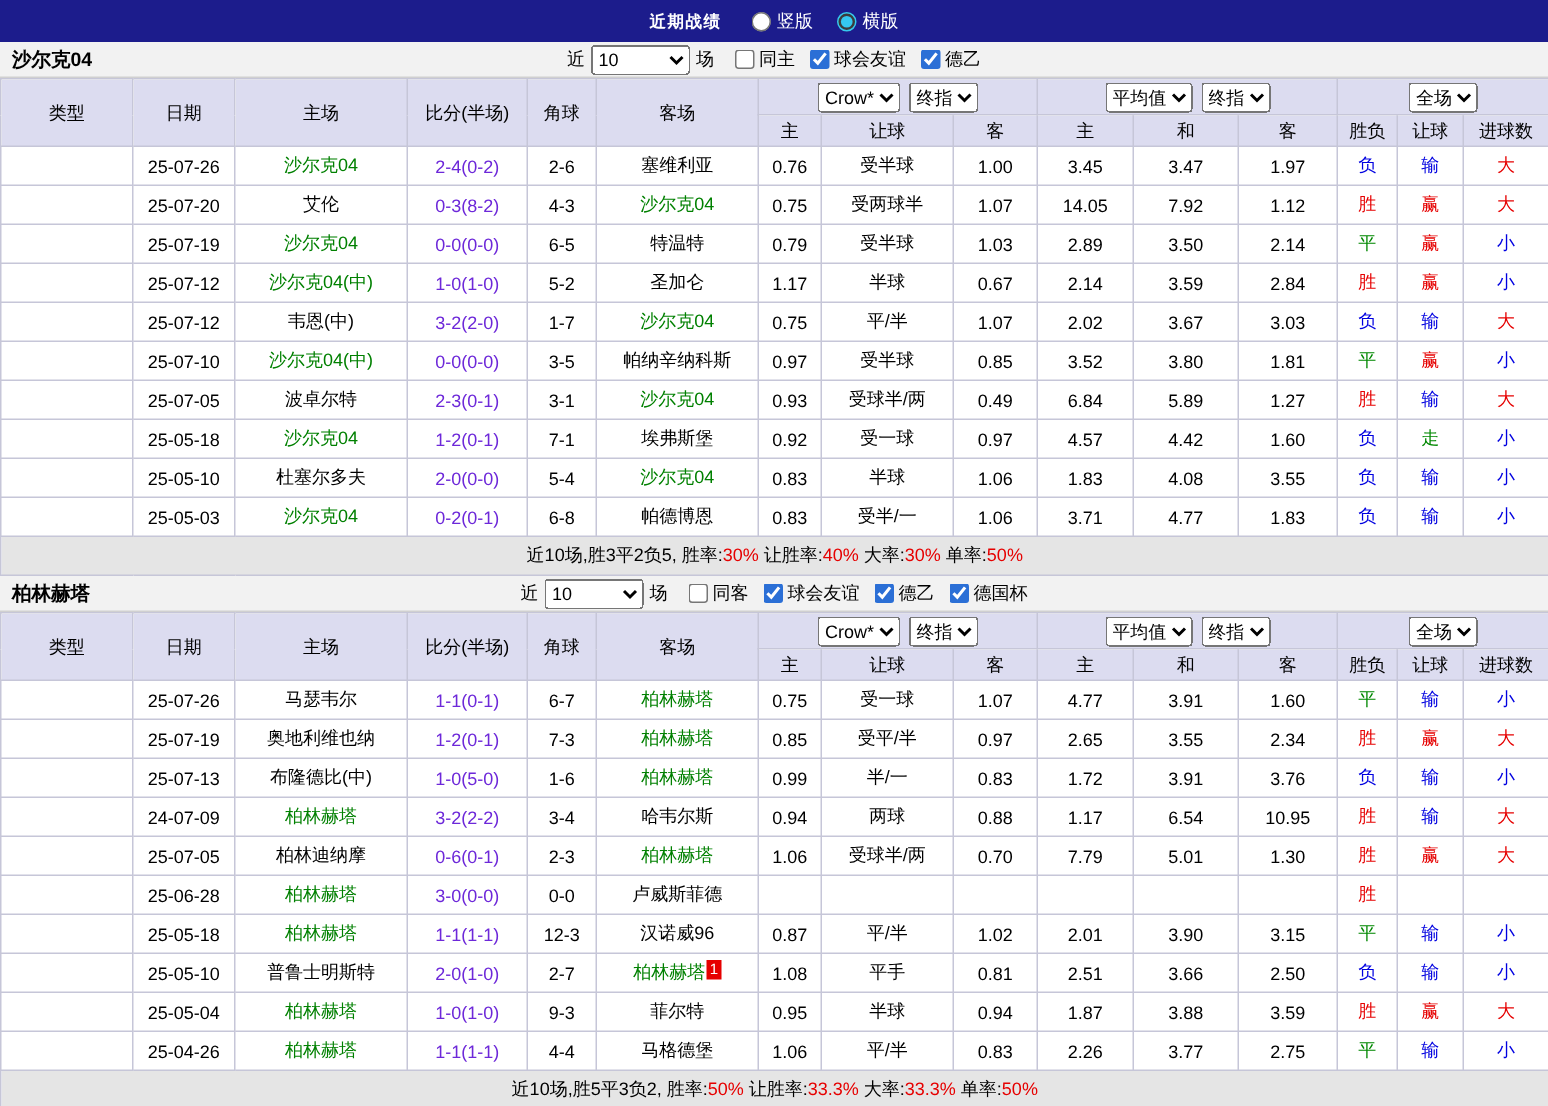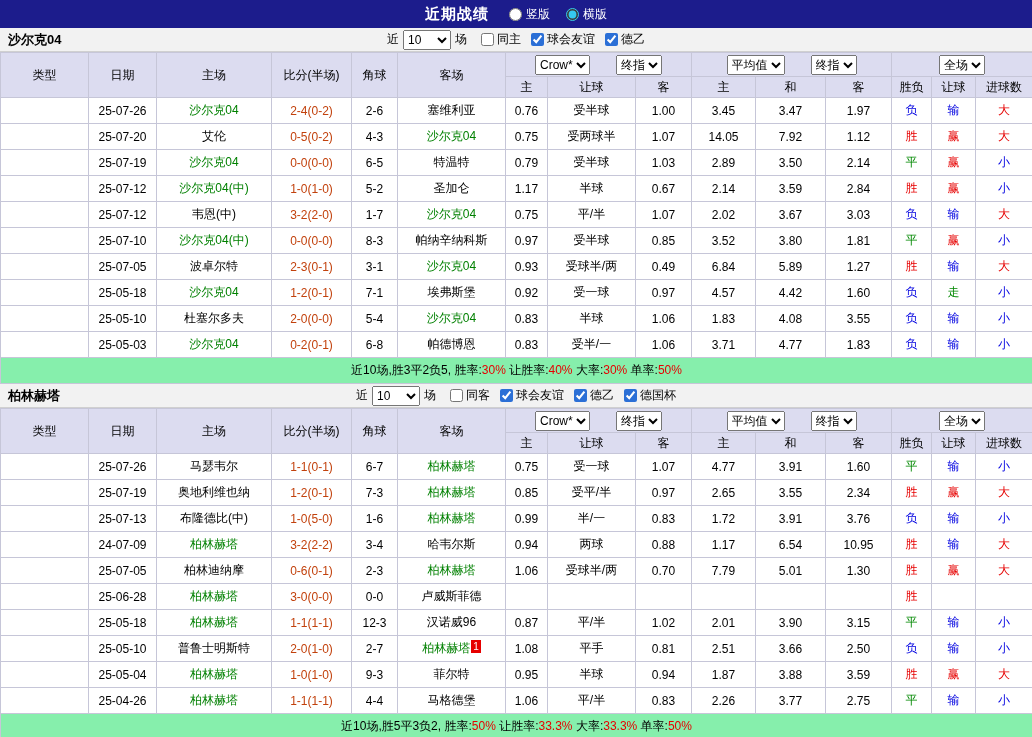--- a/index.html
+++ b/index.html
@@ -1,43 +1,43 @@
 <!DOCTYPE html>
 <html><head>
 <meta charset="utf-8">
 <style>
   *{box-sizing:border-box;margin:0;padding:0}
   body{width:1032px;font-family:"Liberation Sans","DejaVu Sans",sans-serif;font-size:12px;color:#000;background:#fff}
   .titlebar{height:28px;background:#1C1C8C;display:flex;align-items:center;justify-content:center;gap:20px;color:#fff}
-  .titlebar .title{font-weight:bold;font-size:15px;letter-spacing:1px}
+  .titlebar .title{font-weight:bold;font-size:11px;letter-spacing:1px}
   .radios{display:inline-flex;gap:16px;align-items:center}
   .radios label{display:inline-flex;align-items:center;gap:4px;cursor:pointer}
   .radios input{margin:0;accent-color:#35c8f0}
   .section-bar{height:24px;background:#F2F2F2;border-bottom:1px solid #D0D0D0;position:relative;display:flex;align-items:center;justify-content:center}
   .team-name{position:absolute;left:8px;font-weight:bold;font-size:13px}
   .filter{display:flex;align-items:center;gap:4px}
-  .filter select{width:48px}
+  .filter select{width:66px}
   .cbs{display:inline-flex;align-items:flex-start}
   .cbs label{display:inline-flex;align-items:center;margin-left:10px;gap:3px;cursor:pointer}
   .cbs input{margin:0;accent-color:#2b6fd6}
   select{font-size:12px;height:20px;font-family:inherit}
   table.stats{width:1032px;table-layout:fixed;border-collapse:collapse}
   .stats th,.stats td{border:1px solid #C6C6D8;text-align:center;overflow:hidden;white-space:nowrap;padding:0}
   .stats thead th{background:#DCDCF0;font-weight:normal}
   .stats thead tr.dd-row th{height:24px}
   .stats thead tr.sub-row th{height:21px}
   .stats tbody td{height:26px;background:#fff}
   td.type-friendly{background:#00A6A6;color:#fff}
   td.type-de2{background:#CC00CC;color:#fff}
   .team-hl{color:#008000}
-  td.score{color:#c2410c}
+  td.score{color:#6d28d9}
   .c-r{color:#E60000}.c-b{color:#0000E0}.c-g{color:#008800}
-  td.summary{height:26px;background:#86efac}
+  td.summary{height:26px;background:#e5e5e5}
   .badge{display:inline-block;background:#E60000;color:#fff;font-size:10px;line-height:13px;padding:0 2px;margin-left:1px;vertical-align:top}
-  .ddc select{margin:0 13px}
+  .ddc select{margin:0 3px}
 </style>
 </head>
 <body>
 
 <div class="titlebar">
   <span class="title">近期战绩</span>
   <span class="radios">
       <label>
         <input type="radio" name="layout" style="">
         <span>竖版</span>
@@ -135,21 +135,21 @@
           <td>3.47</td>
           <td>1.97</td>
           <td class="c-b">负</td>
           <td class="c-b">输</td>
           <td class="c-r">大</td>
         </tr>
         <tr>
           <td class="type-friendly">球会友谊</td>
           <td>25-07-20</td>
           <td>艾伦</td>
-          <td class="score">0-5(0-2)</td>
+          <td class="score">0-3(8-2)</td>
           <td>4-3</td>
           <td class="team-hl">沙尔克04</td>
           <td>0.75</td>
           <td>受两球半</td>
           <td>1.07</td>
           <td>14.05</td>
           <td>7.92</td>
           <td>1.12</td>
           <td class="c-r">胜</td>
           <td class="c-r">赢</td>
@@ -204,21 +204,21 @@
           <td>3.03</td>
           <td class="c-b">负</td>
           <td class="c-b">输</td>
           <td class="c-r">大</td>
         </tr>
         <tr>
           <td class="type-friendly">球会友谊</td>
           <td>25-07-10</td>
           <td class="team-hl">沙尔克04(中)</td>
           <td class="score">0-0(0-0)</td>
-          <td>8-3</td>
+          <td>3-5</td>
           <td>帕纳辛纳科斯</td>
           <td>0.97</td>
           <td>受半球</td>
           <td>0.85</td>
           <td>3.52</td>
           <td>3.80</td>
           <td>1.81</td>
           <td class="c-g">平</td>
           <td class="c-r">赢</td>
           <td class="c-b">小</td>

